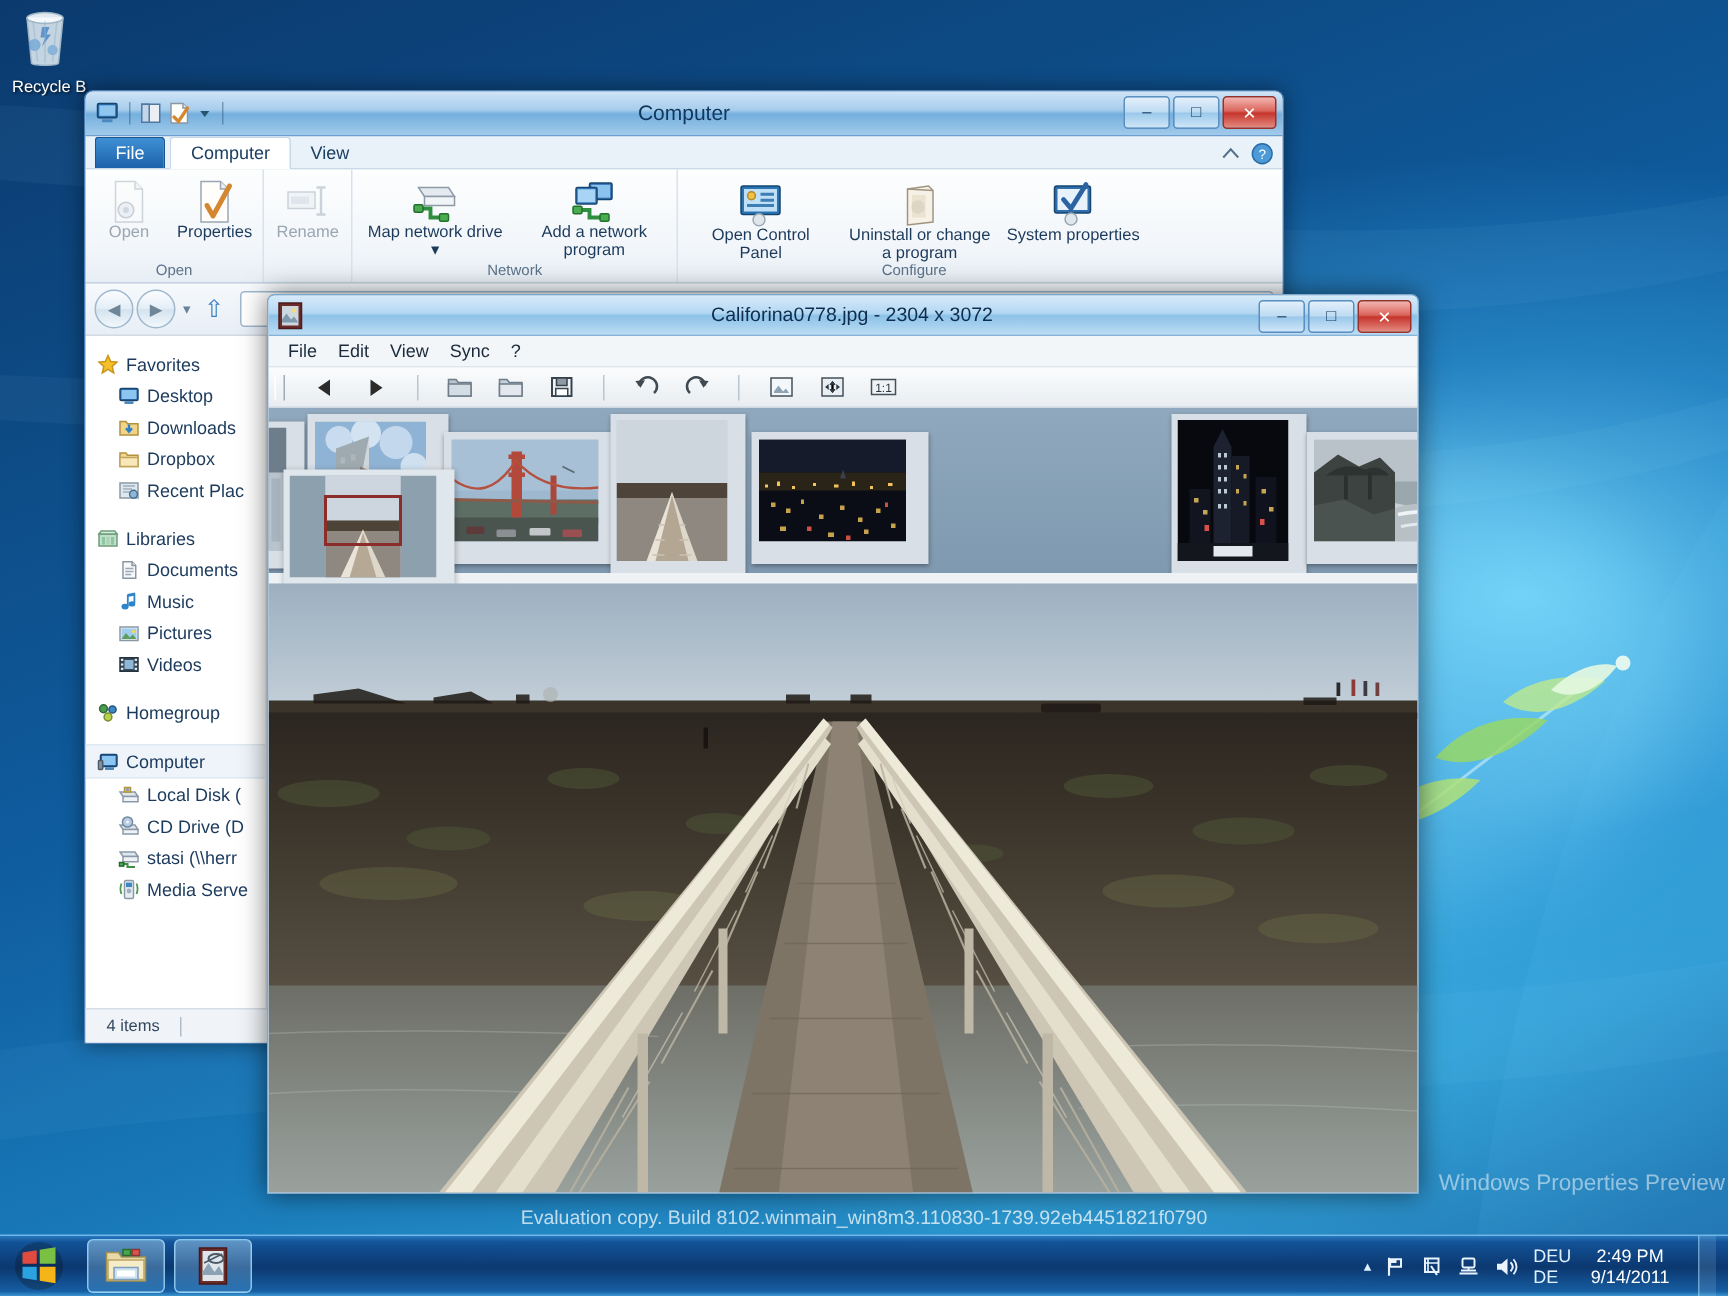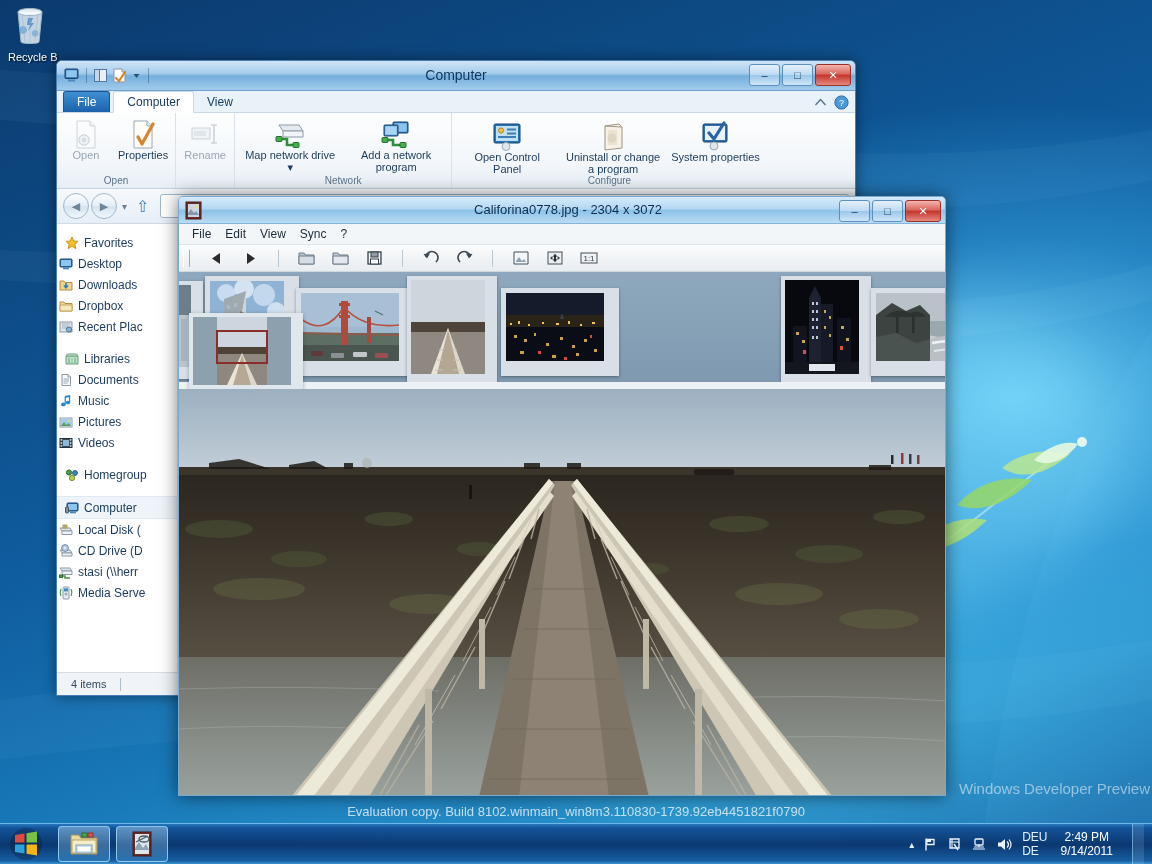--- a/index.html
+++ b/index.html
@@ -69,21 +69,21 @@
      border-bottom:1px solid #cfdae5;display:flex;align-items:center;padding:0 6px;gap:2px;}
   .navcircle{width:24px;height:24px;border-radius:50%;
      background:linear-gradient(180deg,#fbfdff 0%,#e5eef6 48%,#d4e3ef 52%,#f2f8fc 100%);
      border:1px solid #9fb8cd;display:flex;align-items:center;justify-content:center;color:#6f8598;font-size:11px;cursor:pointer;}
   .addrbar{flex:1;height:22px;background:#fff;border:1px solid #9fb8cd;border-radius:3px;margin-left:5px;}
   
   .ex-body{display:flex;height:calc(100% - 29px - 21px - 75px - 34px);}
   .ex-side{width:120px;background:#fff;border-right:1px solid #e2e8ee;padding:8px 0 0 0;overflow:hidden;
      font-size:12px;color:#1b3a5c;}
   .side-item{display:flex;align-items:center;gap:5px;height:21px;padding-left:8px;white-space:nowrap;cursor:pointer;}
-  .side-item.sub{padding-left:2px;}
+  .side-item.sub{padding-left:22px;}
   .side-item.sel{background:#eef4fa;border:1px solid #dfe9f2;border-left:none;border-right:none;}
   .side-gap{height:11px;}
   .ex-main{flex:1;background:#fff;}
   .ex-status{position:absolute;left:0;right:0;bottom:0;height:22px;background:#f0f4f8;
      border-top:1px solid #d5dee7;font-size:11px;color:#33485e;display:flex;align-items:center;padding-left:14px;}
   
   #viewer{left:178px;top:196px;width:768px;height:600px;
      border:1px solid #7aa8cf;border-radius:5px 5px 0 0;background:#eef2f5;
      box-shadow:0 0 18px rgba(0,0,0,.55);overflow:hidden;}
   #viewer .titlebar{height:26px;position:relative;
@@ -913,21 +913,21 @@
         <g fill="#bfb8a6">
           <rect x="246" y="300" width="7" height="108"></rect>
             <rect x="516" y="300" width="7" height="108"></rect>
           <rect x="300" y="230" width="6" height="70"></rect>
             <rect x="464" y="230" width="6" height="70"></rect>
         </g>
       </svg>
     </div>
   </div>
 
-  <div id="wm1">Windows Developer Preview</div>
+  <div id="wm1">Windows Properties Preview</div>
   <div id="wm2">Evaluation copy. Build 8102.winmain_win8m3.110830-1739.92eb4451821f0790</div>
 
   <div id="taskbar">
     <div class="startorb">
       <svg width="34" height="34" viewBox="0 0 34 34">
         <circle cx="17" cy="17" r="16" fill="#0a0a0a" opacity=".25"></circle>
         <path d="M6,8 L15.5,6.5 L15.5,15.5 L6,15.5 Z" fill="#e04a3f"></path>
         <path d="M17.5,6.2 L28,4.5 L28,15.5 L17.5,15.5 Z" fill="#7ac143"></path>
         <path d="M6,17.5 L15.5,17.5 L15.5,26.5 L6,25 Z" fill="#2aa3e0"></path>
         <path d="M17.5,17.5 L28,17.5 L28,28.5 L17.5,26.8 Z" fill="#f5b417"></path>

